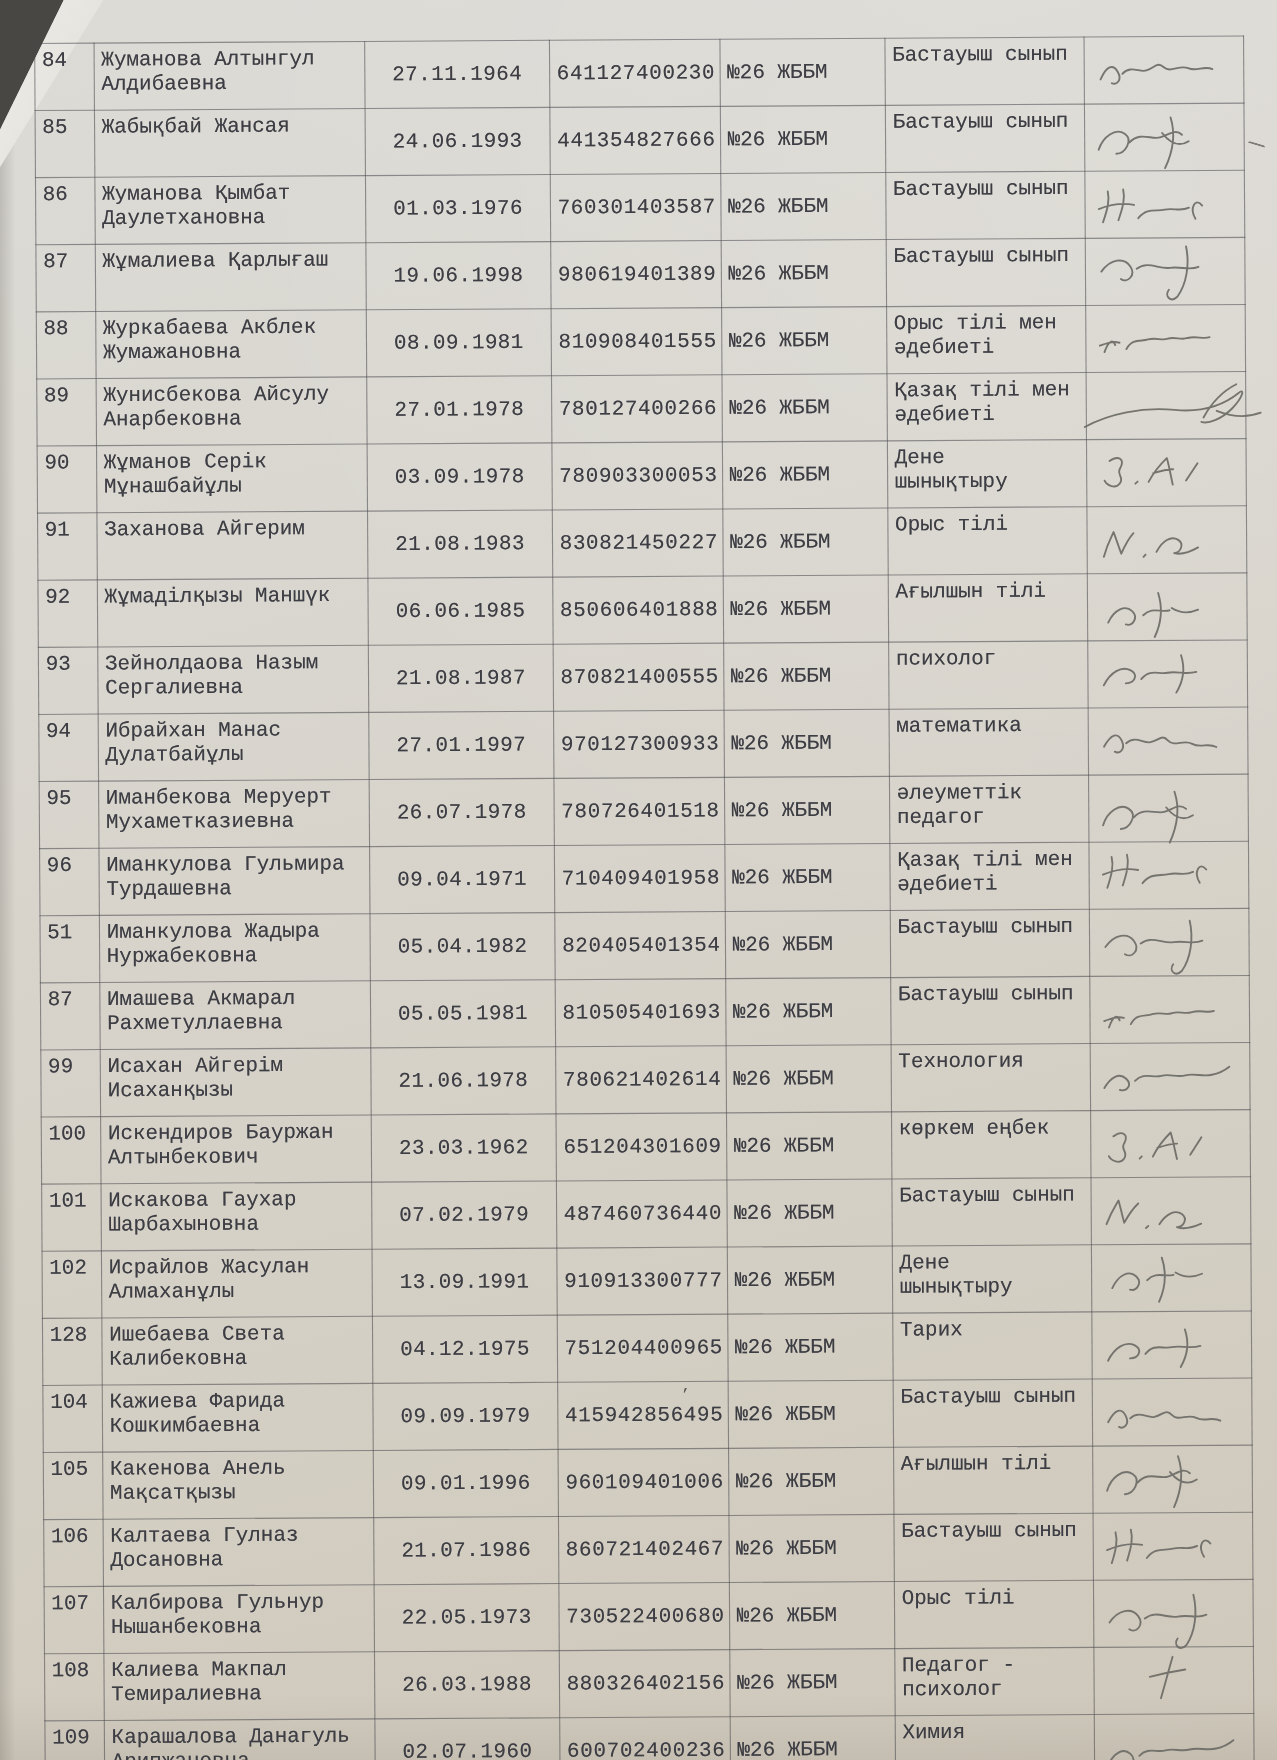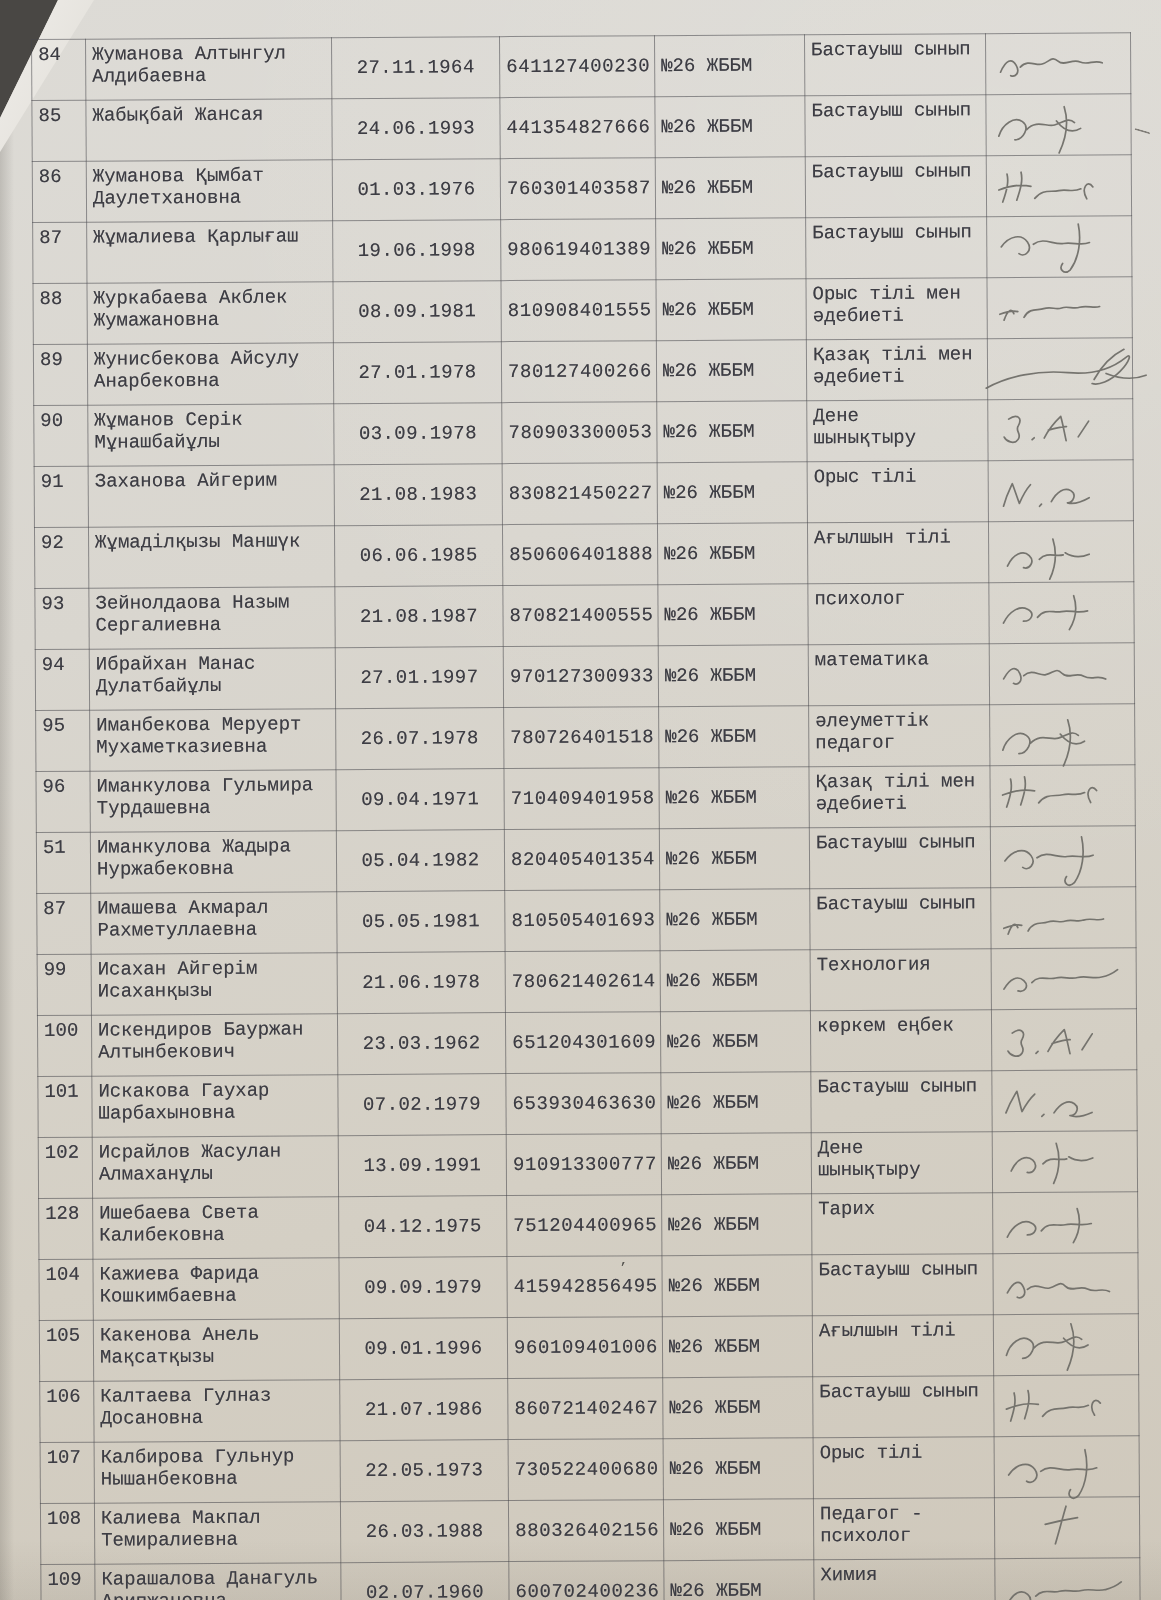--- a/index.html
+++ b/index.html
@@ -353,21 +353,21 @@
                 <path d="M14,20 C22,14 28,18 24,26 C20,32 28,34 24,40 C20,46 12,42 10,38 M38,40 L40,38 M50,38 C56,26 62,20 66,16 C68,22 70,32 72,40 M54,30 C60,28 66,26 72,26 M84,36 L94,20"></path>
               </svg>
             </td>
   </tr>
           <tr>
     <td class="c-num">101</td>
     <td class="c-name">Искакова Гаухар
 Шарбахыновна</td>
     <td class="c-dob">07.02.1979</td>
     <td class="c-iin">
-      <span>653930463630</span>
+      <span>487460736440</span>
       <span class="iin-mark"></span>
     </td>
     <td class="c-school">№26 ЖББМ</td>
     <td class="c-subject">Бастауыш сынып</td>
     <td class="c-sig">
               <svg class="sig" width="150" height="52" viewBox="0 0 150 52" style="transform:rotate(2.7deg) translateY(3px)">
                 <path d="M8,38 C12,26 16,20 18,16 C20,22 22,30 24,36 C28,28 32,22 36,18 M44,40 L46,38 M56,36 C62,26 70,22 76,26 C82,30 78,38 72,38 C78,40 86,38 94,34"></path>
               </svg>
             </td>
   </tr>

